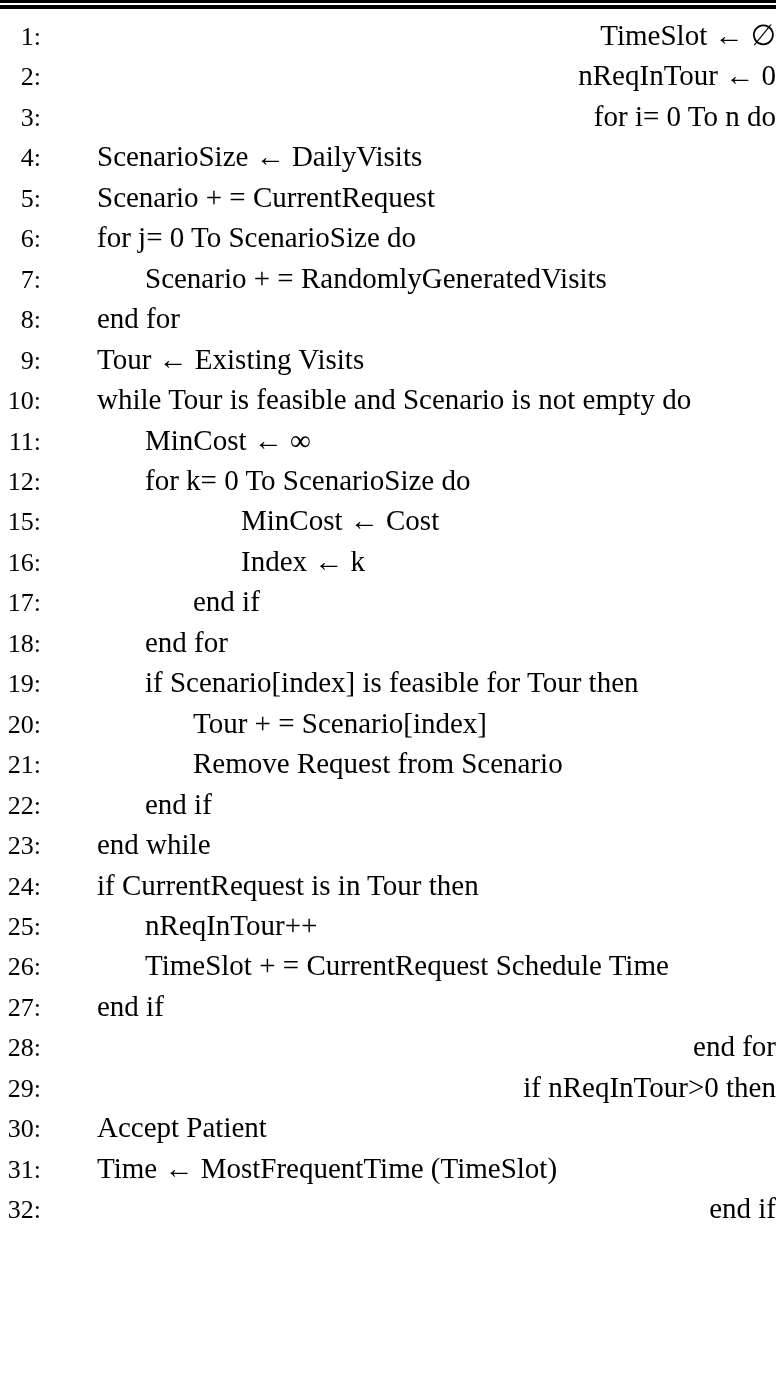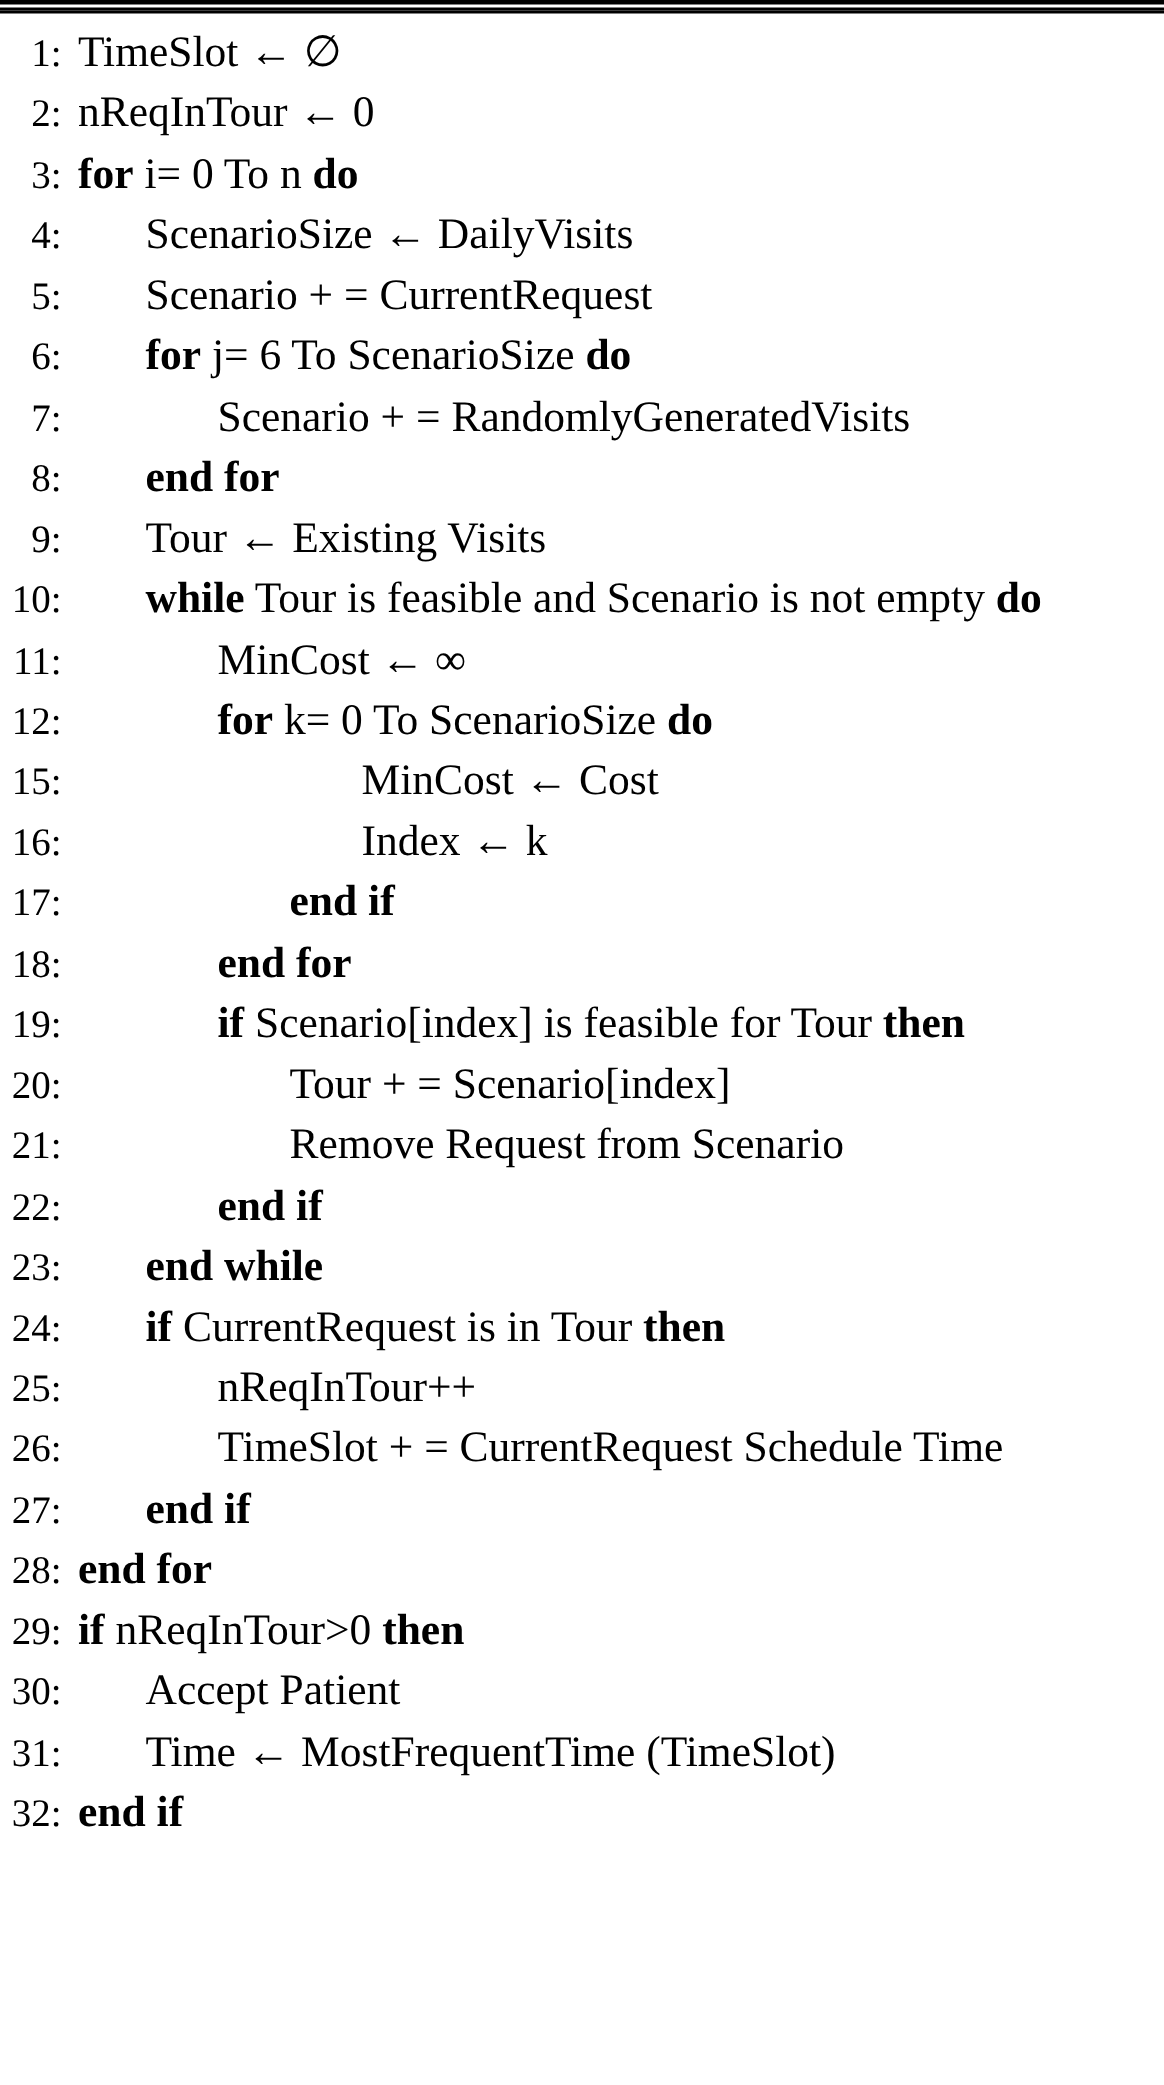--- a/index.html
+++ b/index.html
@@ -63,26 +63,26 @@
     width: 52px;
     text-align: right;
     padding-right: 11px;
     box-sizing: border-box;
     font-size: 26px;
   }
   .line-code {
     flex: 1 1 auto;
     overflow: visible;
   }
-  .ind-0 { padding-left: 0px; }
+  .ind-0 { padding-left: 0px; text-align: right; }
   .ind-1 { padding-left: 45px; }
   .ind-2 { padding-left: 93px; }
   .ind-3 { padding-left: 141px; }
   .ind-4 { padding-left: 189px; font-family: Liberation Serif, serif; }
-  .kw { font-weight: bold; }
+  .kw { font-weight: normal; }
 </style>
 </head>
 <body>
 
 <div class="algorithm-figure">
 
   <div class="rule-top-thick"></div>
   <div class="rule-top-thin"></div>
 
 
@@ -104,21 +104,21 @@
       <div class="algo-line">
         <span class="line-no">4:</span>
         <span class="line-code ind-1"><span>ScenarioSize ← DailyVisits</span></span>
       </div>
       <div class="algo-line">
         <span class="line-no">5:</span>
         <span class="line-code ind-1"><span>Scenario + = CurrentRequest</span></span>
       </div>
       <div class="algo-line">
         <span class="line-no">6:</span>
-        <span class="line-code ind-1"><span class="kw">for</span><span> j= 6 To ScenarioSize </span><span class="kw">do</span></span>
+        <span class="line-code ind-1"><span class="kw">for</span><span> j= 0 To ScenarioSize </span><span class="kw">do</span></span>
       </div>
       <div class="algo-line">
         <span class="line-no">7:</span>
         <span class="line-code ind-2"><span>Scenario + = RandomlyGeneratedVisits</span></span>
       </div>
       <div class="algo-line">
         <span class="line-no">8:</span>
         <span class="line-code ind-1"><span class="kw">end for</span></span>
       </div>
       <div class="algo-line">

